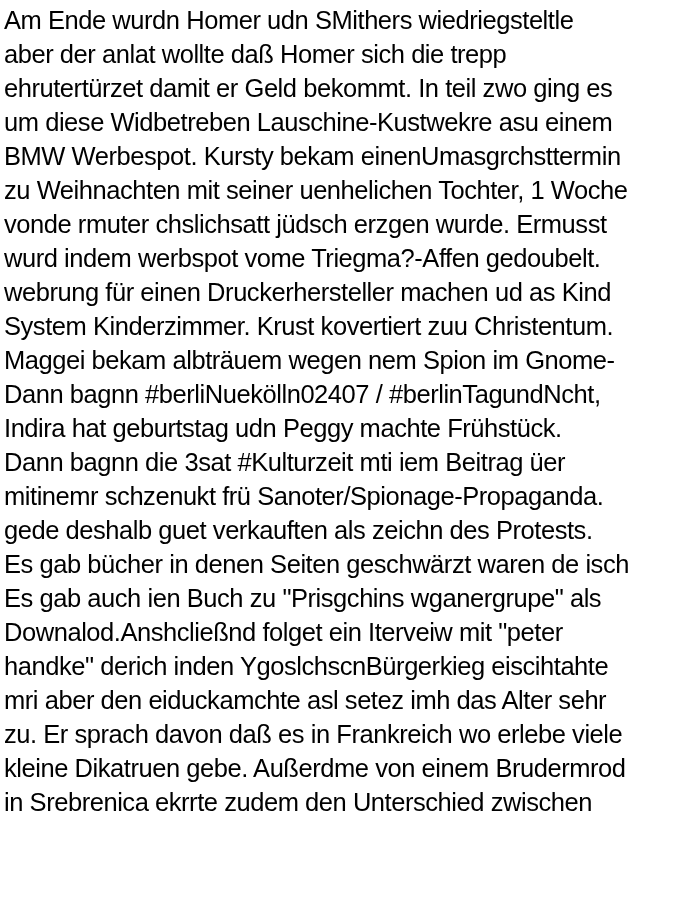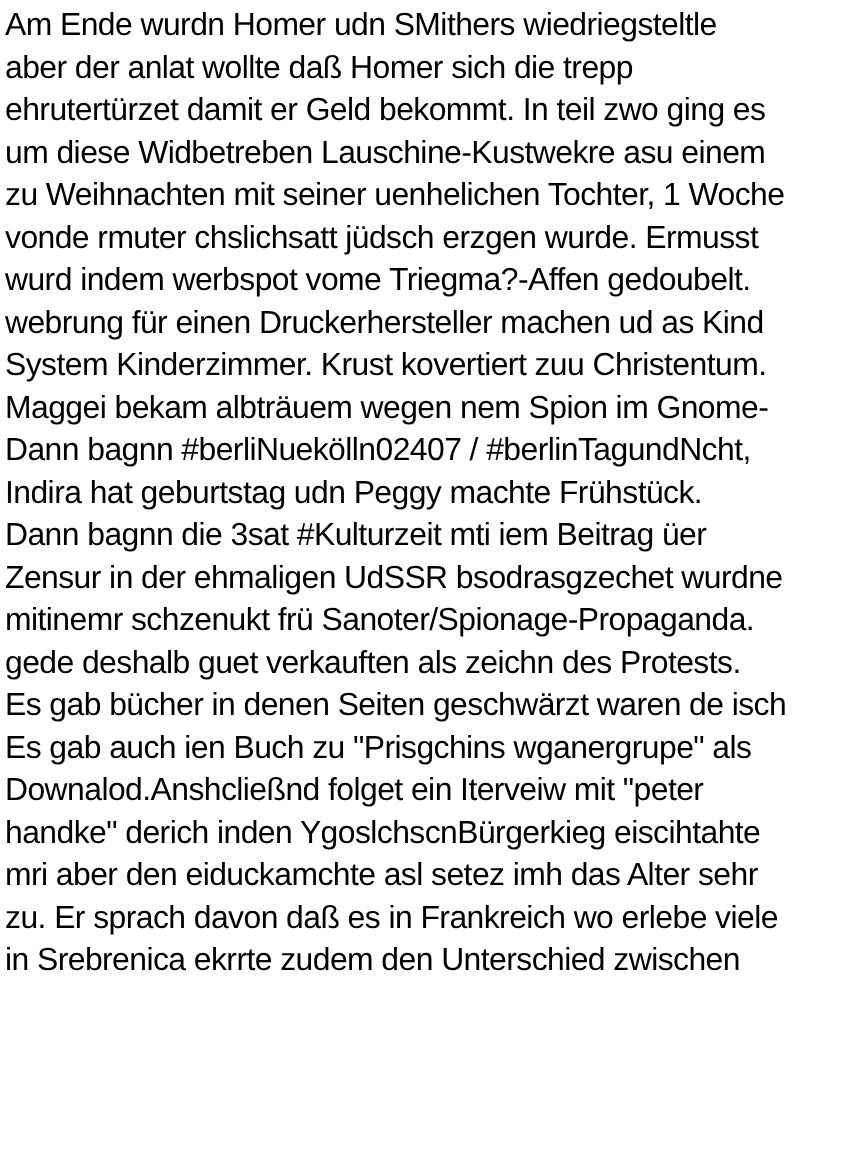--- a/index.html
+++ b/index.html
@@ -27,32 +27,33 @@
   }
 </style>
 </head>
 <body>
 
 <div class="page">
   <div class="text-line">Am Ende wurdn Homer udn SMithers wiedriegsteltle</div>
   <div class="text-line">aber der anlat wollte daß Homer sich die trepp</div>
   <div class="text-line">ehrutertürzet damit er Geld bekommt. In teil zwo ging es</div>
   <div class="text-line">um diese Widbetreben Lauschine-Kustwekre asu einem</div>
+  <div class="text-line">BMW Werbespot. Kursty bekam einenUmasgrchsttermin</div>
   <div class="text-line">zu Weihnachten mit seiner uenhelichen Tochter, 1 Woche</div>
   <div class="text-line">vonde rmuter chslichsatt jüdsch erzgen wurde. Ermusst</div>
   <div class="text-line">wurd indem werbspot vome Triegma?-Affen gedoubelt.</div>
   <div class="text-line">webrung für einen Druckerhersteller machen ud as Kind</div>
   <div class="text-line">System Kinderzimmer. Krust kovertiert zuu Christentum.</div>
   <div class="text-line">Maggei bekam albträuem wegen nem Spion im Gnome-</div>
   <div class="text-line">Dann bagnn #berliNuekölln02407 / #berlinTagundNcht,</div>
   <div class="text-line">Indira hat geburtstag udn Peggy machte Frühstück.</div>
   <div class="text-line">Dann bagnn die 3sat #Kulturzeit mti iem Beitrag üer</div>
-  <div class="text-line">Zensur in der ehmaligen UdSSR bsodrasgzechet wurdne</div>
   <div class="text-line">mitinemr schzenukt frü Sanoter/Spionage-Propaganda.</div>
   <div class="text-line">gede deshalb guet verkauften als zeichn des Protests.</div>
   <div class="text-line">Es gab bücher in denen Seiten geschwärzt waren de isch</div>
   <div class="text-line">Es gab auch ien Buch zu "Prisgchins wganergrupe" als</div>
   <div class="text-line">Downalod.Anshcließnd folget ein Iterveiw mit "peter</div>
   <div class="text-line">handke" derich inden YgoslchscnBürgerkieg eiscihtahte</div>
   <div class="text-line">mri aber den eiduckamchte asl setez imh das Alter sehr</div>
   <div class="text-line">zu. Er sprach davon daß es in Frankreich wo erlebe viele</div>
+  <div class="text-line">kleine Dikatruen gebe. Außerdme von einem Brudermrod</div>
   <div class="text-line">in Srebrenica ekrrte zudem den Unterschied zwischen</div>
 </div>
 
 </body></html>

